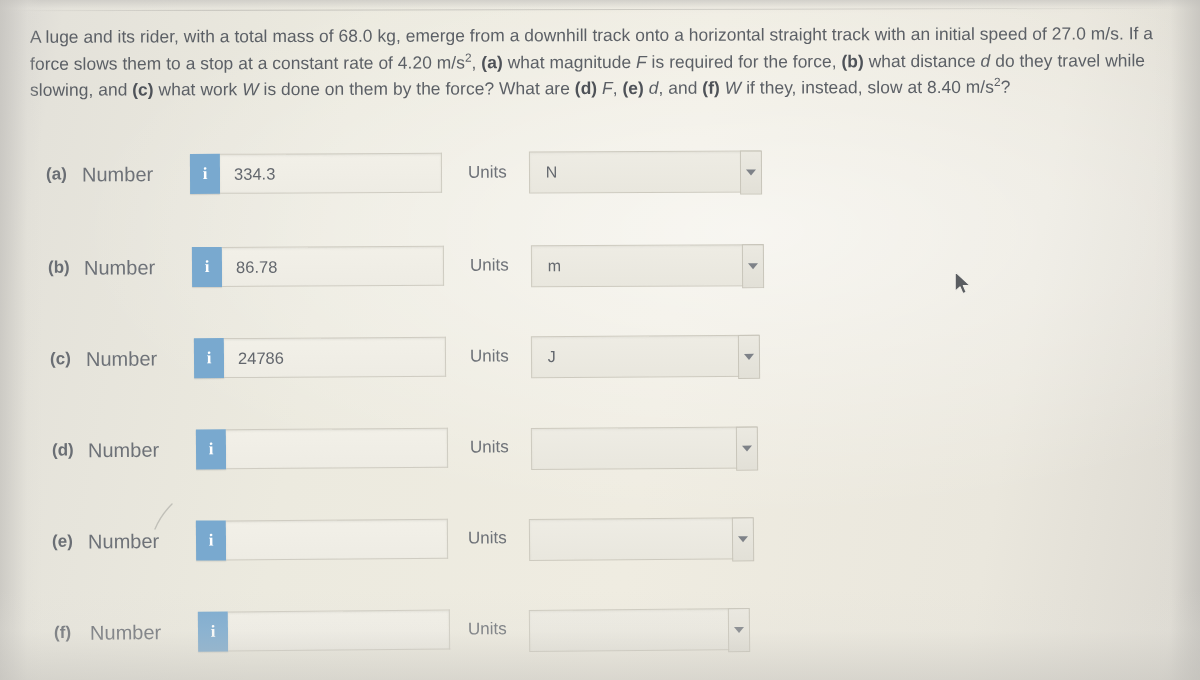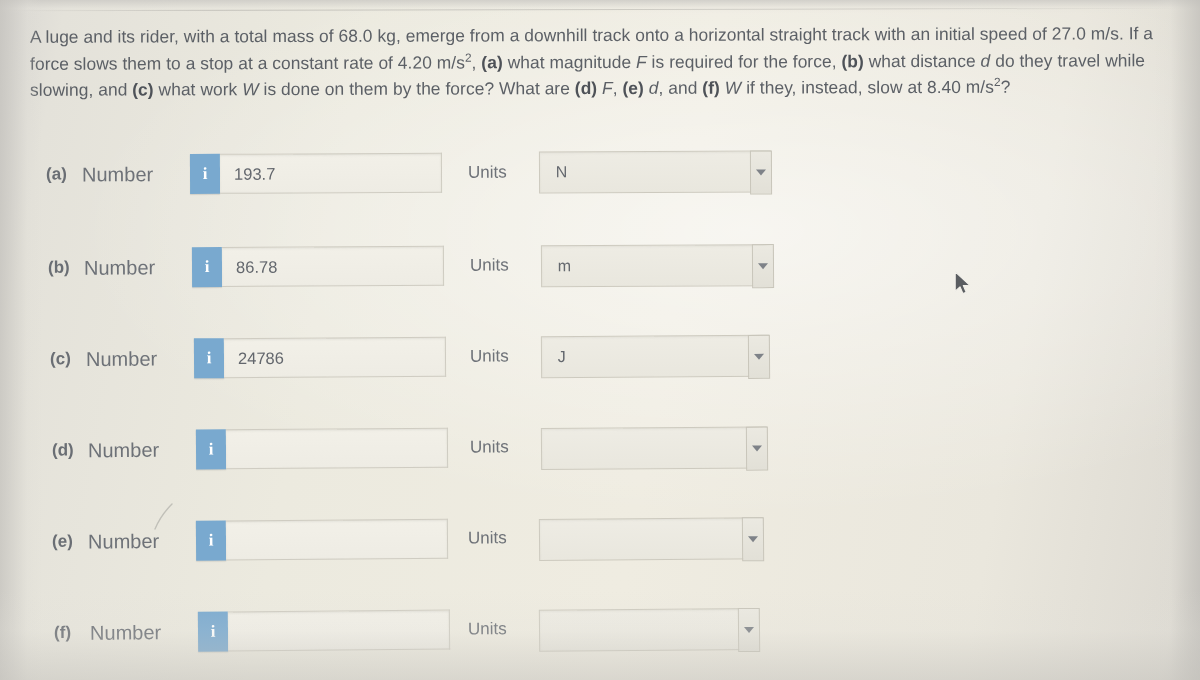--- a/index.html
+++ b/index.html
@@ -133,21 +133,21 @@
     padding-left: 14px;
     font-size: 16.5px;
     color: #63676d;
     box-shadow: inset 0 1px 2px rgba(180,178,170,0.25);
   }
 
   .units-label {
     font-size: 17px;
     color: #6e7278;
     margin-left: 26px;
-    margin-right: 32px;
+    margin-right: 22px;
     flex: 0 0 auto;
   }
   .units-select {
     position: relative;
     width: 232px;
     flex: 0 0 232px;
     height: 42px;
     box-sizing: border-box;
     border: 1px solid #cdcabf;
     background: linear-gradient(180deg, #eeece4 0%, #e9e7de 100%);
@@ -205,21 +205,21 @@
 <div id="page-surface"></div>
 
 <div id="problem-statement"><span>A luge and its rider, with a total mass of 68.0 kg, emerge from a downhill track onto a horizontal straight track with an initial speed of 27.0 m/s. If a force slows them to a stop at a constant rate of 4.20 m/s</span><sup>2</sup><span>, </span><b>(a)</b><span> what magnitude </span><i>F</i><span> is required for the force, </span><b>(b)</b><span> what distance </span><i>d</i><span> do they travel while slowing, and </span><b>(c)</b><span> what work </span><i>W</i><span> is done on them by the force? What are </span><b>(d)</b><span> </span><i>F</i><span>, </span><b>(e)</b><span> </span><i>d</i><span>, and </span><b>(f)</b><span> </span><i>W</i><span> if they, instead, slow at 8.40 m/s</span><sup>2</sup><span>?</span></div>
 
 <div id="answer-rows">
     <div class="answer-row" style="left: 46px; top: 150px; transform: rotate(-0.25deg);">
       <div class="row-tag">(a)</div>
       <div class="row-number-label">Number</div>
       <div class="number-field">
         <div class="info-icon">i</div>
-        <div class="number-input">193.7</div>
+        <div class="number-input">334.3</div>
       </div>
       <div class="units-label" style="margin-left: 26px;">Units</div>
       <div class="units-select" style="width: 232px; flex-basis: 232px; margin-top: 0px;">
         <span>N</span>
         <div class="select-arrow-box">
           <div class="select-arrow-glyph"></div>
         </div>
       </div>
     </div>
     <div class="answer-row" style="left: 48px; top: 243px; transform: rotate(-0.3deg);">

